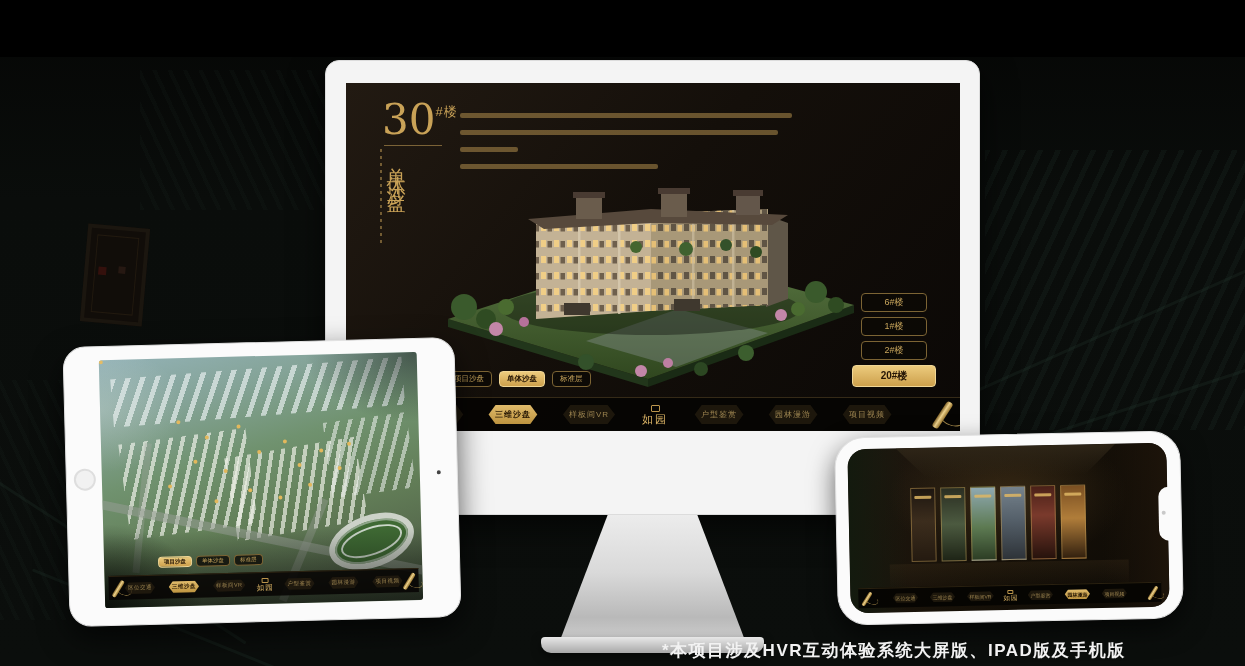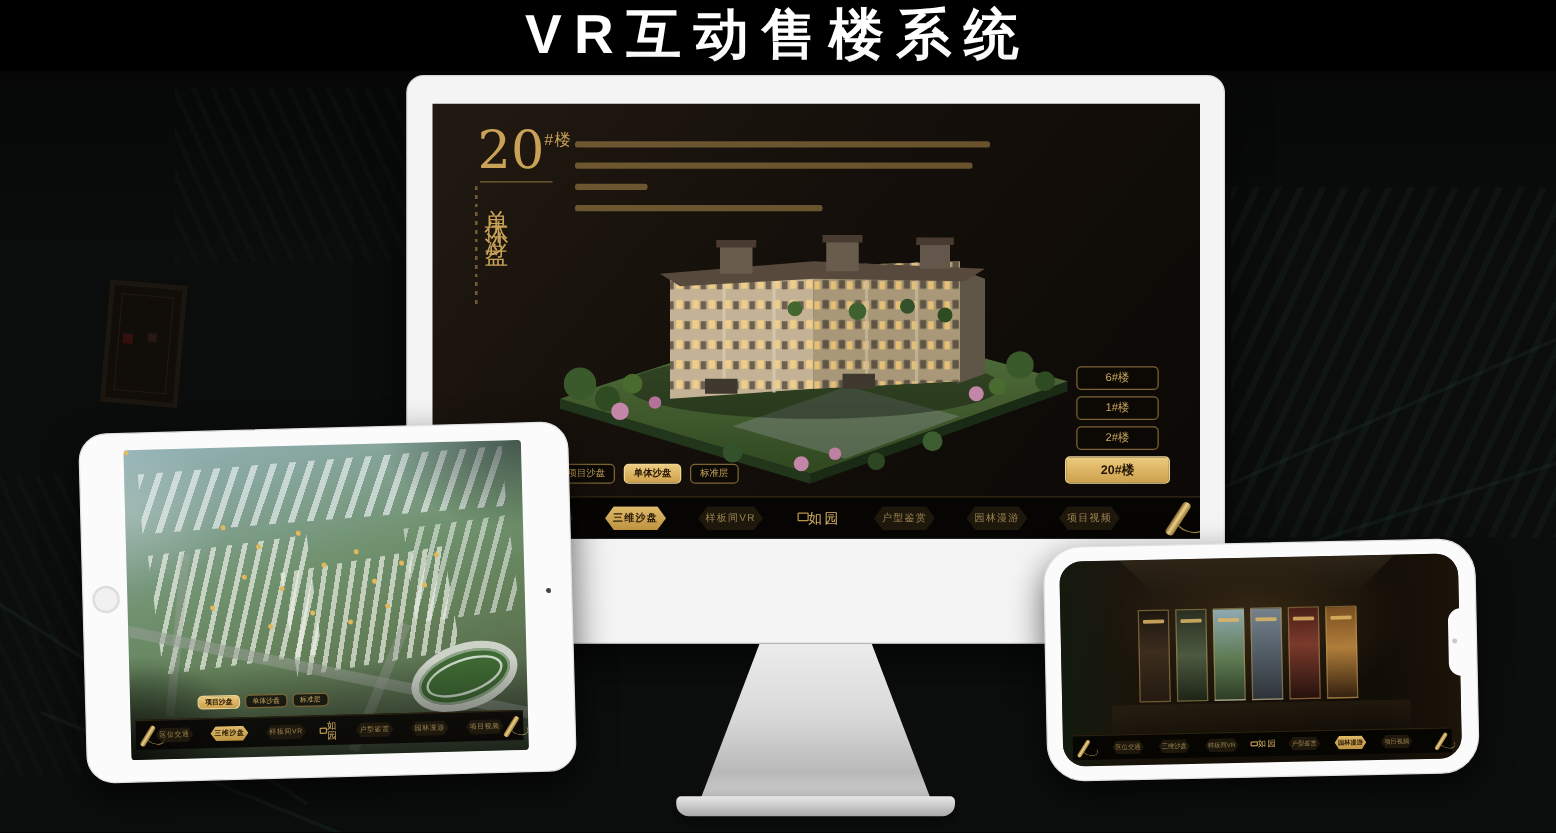--- a/index.html
+++ b/index.html
@@ -29,21 +29,21 @@
   .hex.active { background:linear-gradient(180deg,#e0bb6b,#bd933f); color:#2a1a05; font-weight:bold; }
   .tabbtn { display:inline-block; border:1px solid #7c6434; border-radius:4px;
             background:rgba(12,9,5,.78); color:#c8a55c; white-space:nowrap; }
   .tabbtn.active { background:linear-gradient(180deg,#eccb7d,#cda04c); color:#241505; border-color:#f0d695; font-weight:bold; }
   .scroll-icon { position:relative; width:7px; height:30px; border-radius:3px;
                  background:linear-gradient(90deg,#7c5f26,#eed28c 45%,#96742e);
                  transform:rotate(33deg); }
   .scroll-icon::after { content:""; position:absolute; width:22px; height:13px;
                  border:1px solid rgba(205,170,92,.75); border-top-color:transparent; border-left-color:transparent;
                  border-radius:50%; right:-19px; top:5px; transform:rotate(-18deg); }
-  .logo-box { display:flex; flex-direction:row; align-items:center; line-height:1; }
+  .logo-box { display:flex; flex-direction:column; align-items:center; line-height:1; }
   .logo-box .seal { width:9px; height:7px; border:1px solid #bb954c; border-radius:1px; margin-bottom:2px; }
   .logo-box .txt { font-family:"DejaVu Serif", serif; color:#dcb566; letter-spacing:2px; }
 
   
   .page-title { position:absolute; left:0; top:0; width:1245px; height:57px; line-height:56px;
                 text-align:center; color:#fff; font-size:44px; font-weight:bold; letter-spacing:10px; }
   .footnote { position:absolute; left:662px; top:639px; color:#f2f2f2; font-size:17px;
               letter-spacing:1.5px; font-weight:bold; }
 
   
@@ -185,28 +185,27 @@
     </div>
     <div class="bg-road" style="left:-30px;top:560px;width:300px;height:3px;transform:rotate(33deg);"></div>
     <div class="bg-road" style="left:20px;top:632px;width:340px;height:3px;transform:rotate(22deg);"></div>
     <div class="bg-road" style="left:960px;top:330px;width:300px;height:3px;transform:rotate(-24deg);"></div>
     <div class="bg-road" style="left:1020px;top:400px;width:260px;height:3px;transform:rotate(-18deg);"></div>
     <div class="bg-blocks" style="left:985px;top:150px;width:260px;height:280px;"></div>
     <div class="bg-blocks2" style="left:140px;top:70px;width:200px;height:140px;"></div>
     <div class="bg-blocks2" style="left:0px;top:380px;width:90px;height:240px;"></div>
   </div>
 
-  <div class="page-title">VR互动售楼系统</div>
 
   <div class="monitor">
     <div class="frame">
       <div class="m-screen">
 
         <div class="m-hero">
-          <span class="num">20</span><span class="suffix">#楼</span>
+          <span class="num">30</span><span class="suffix">#楼</span>
           <div class="m-hero-line"></div>
           <div class="sub">单体沙盘</div>
         </div>
         <div class="m-hero-en"></div>
 
         <div class="m-desc">
           <div class="line" style="width:332px;"></div>
           <div class="line" style="width:318px;"></div>
           <div class="line" style="width:58px;"></div>
           <div class="line" style="width:198px;"></div>
@@ -393,14 +392,15 @@
           <div class="hex">项目视频</div>
         </div>
         <div class="scroll-icon"></div>
       </div>
     </div>
     <div class="ph-notch">
         <div class="cam2"></div>
       </div>
   </div>
 
+  <div class="footnote">*本项目涉及HVR互动体验系统大屏版、IPAD版及手机版</div>
 
 </div>
 
 </body></html>

